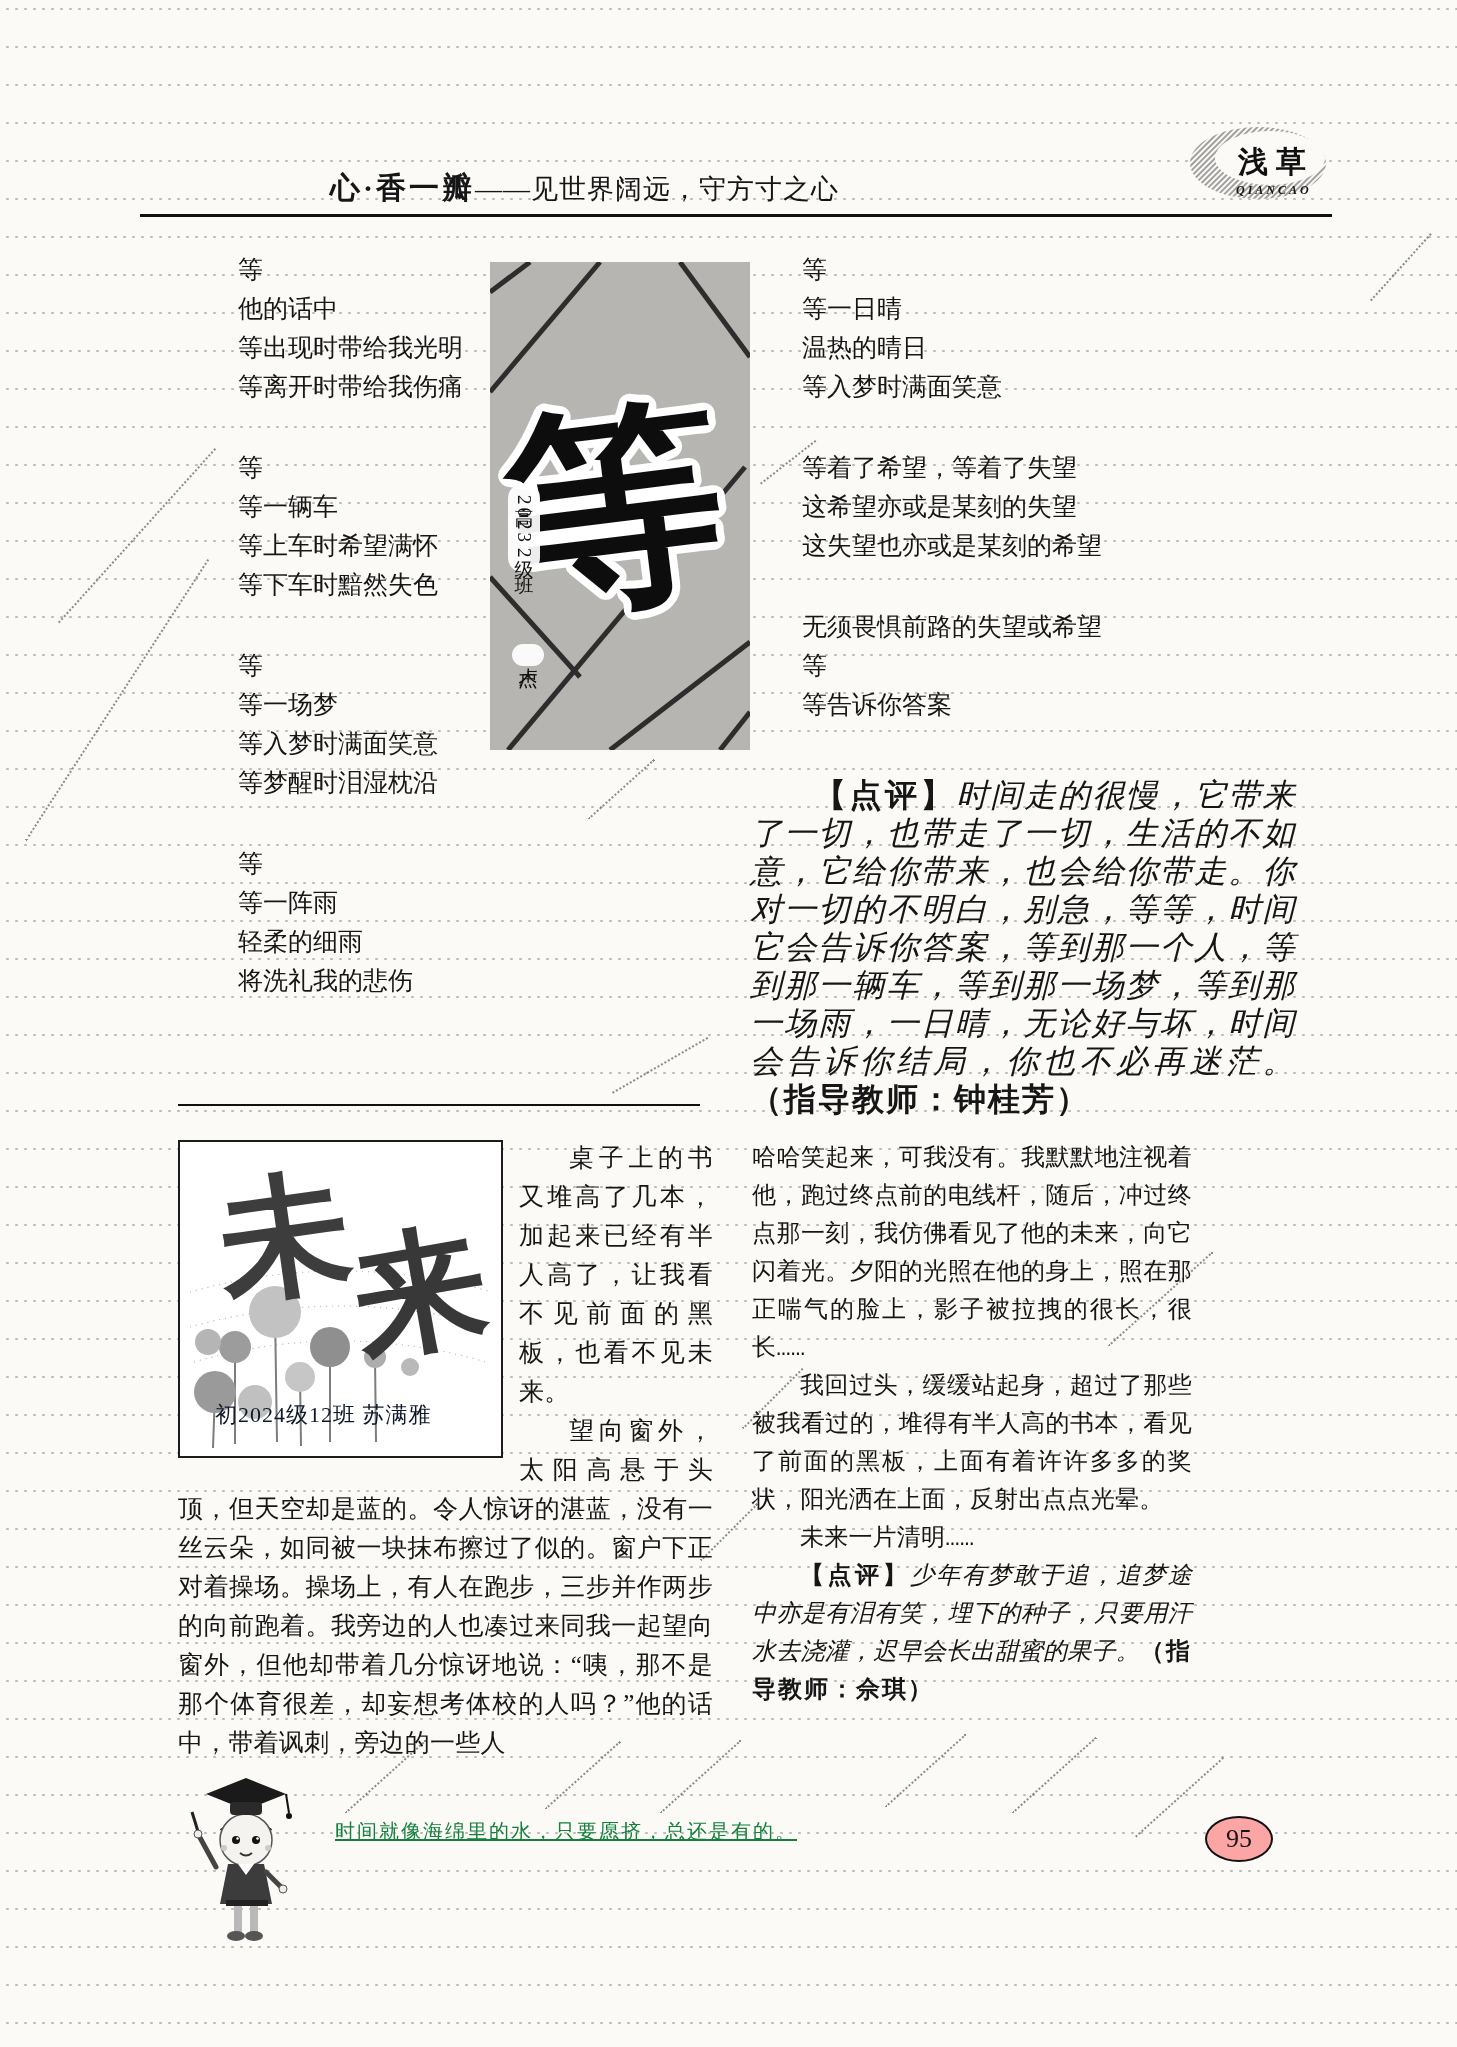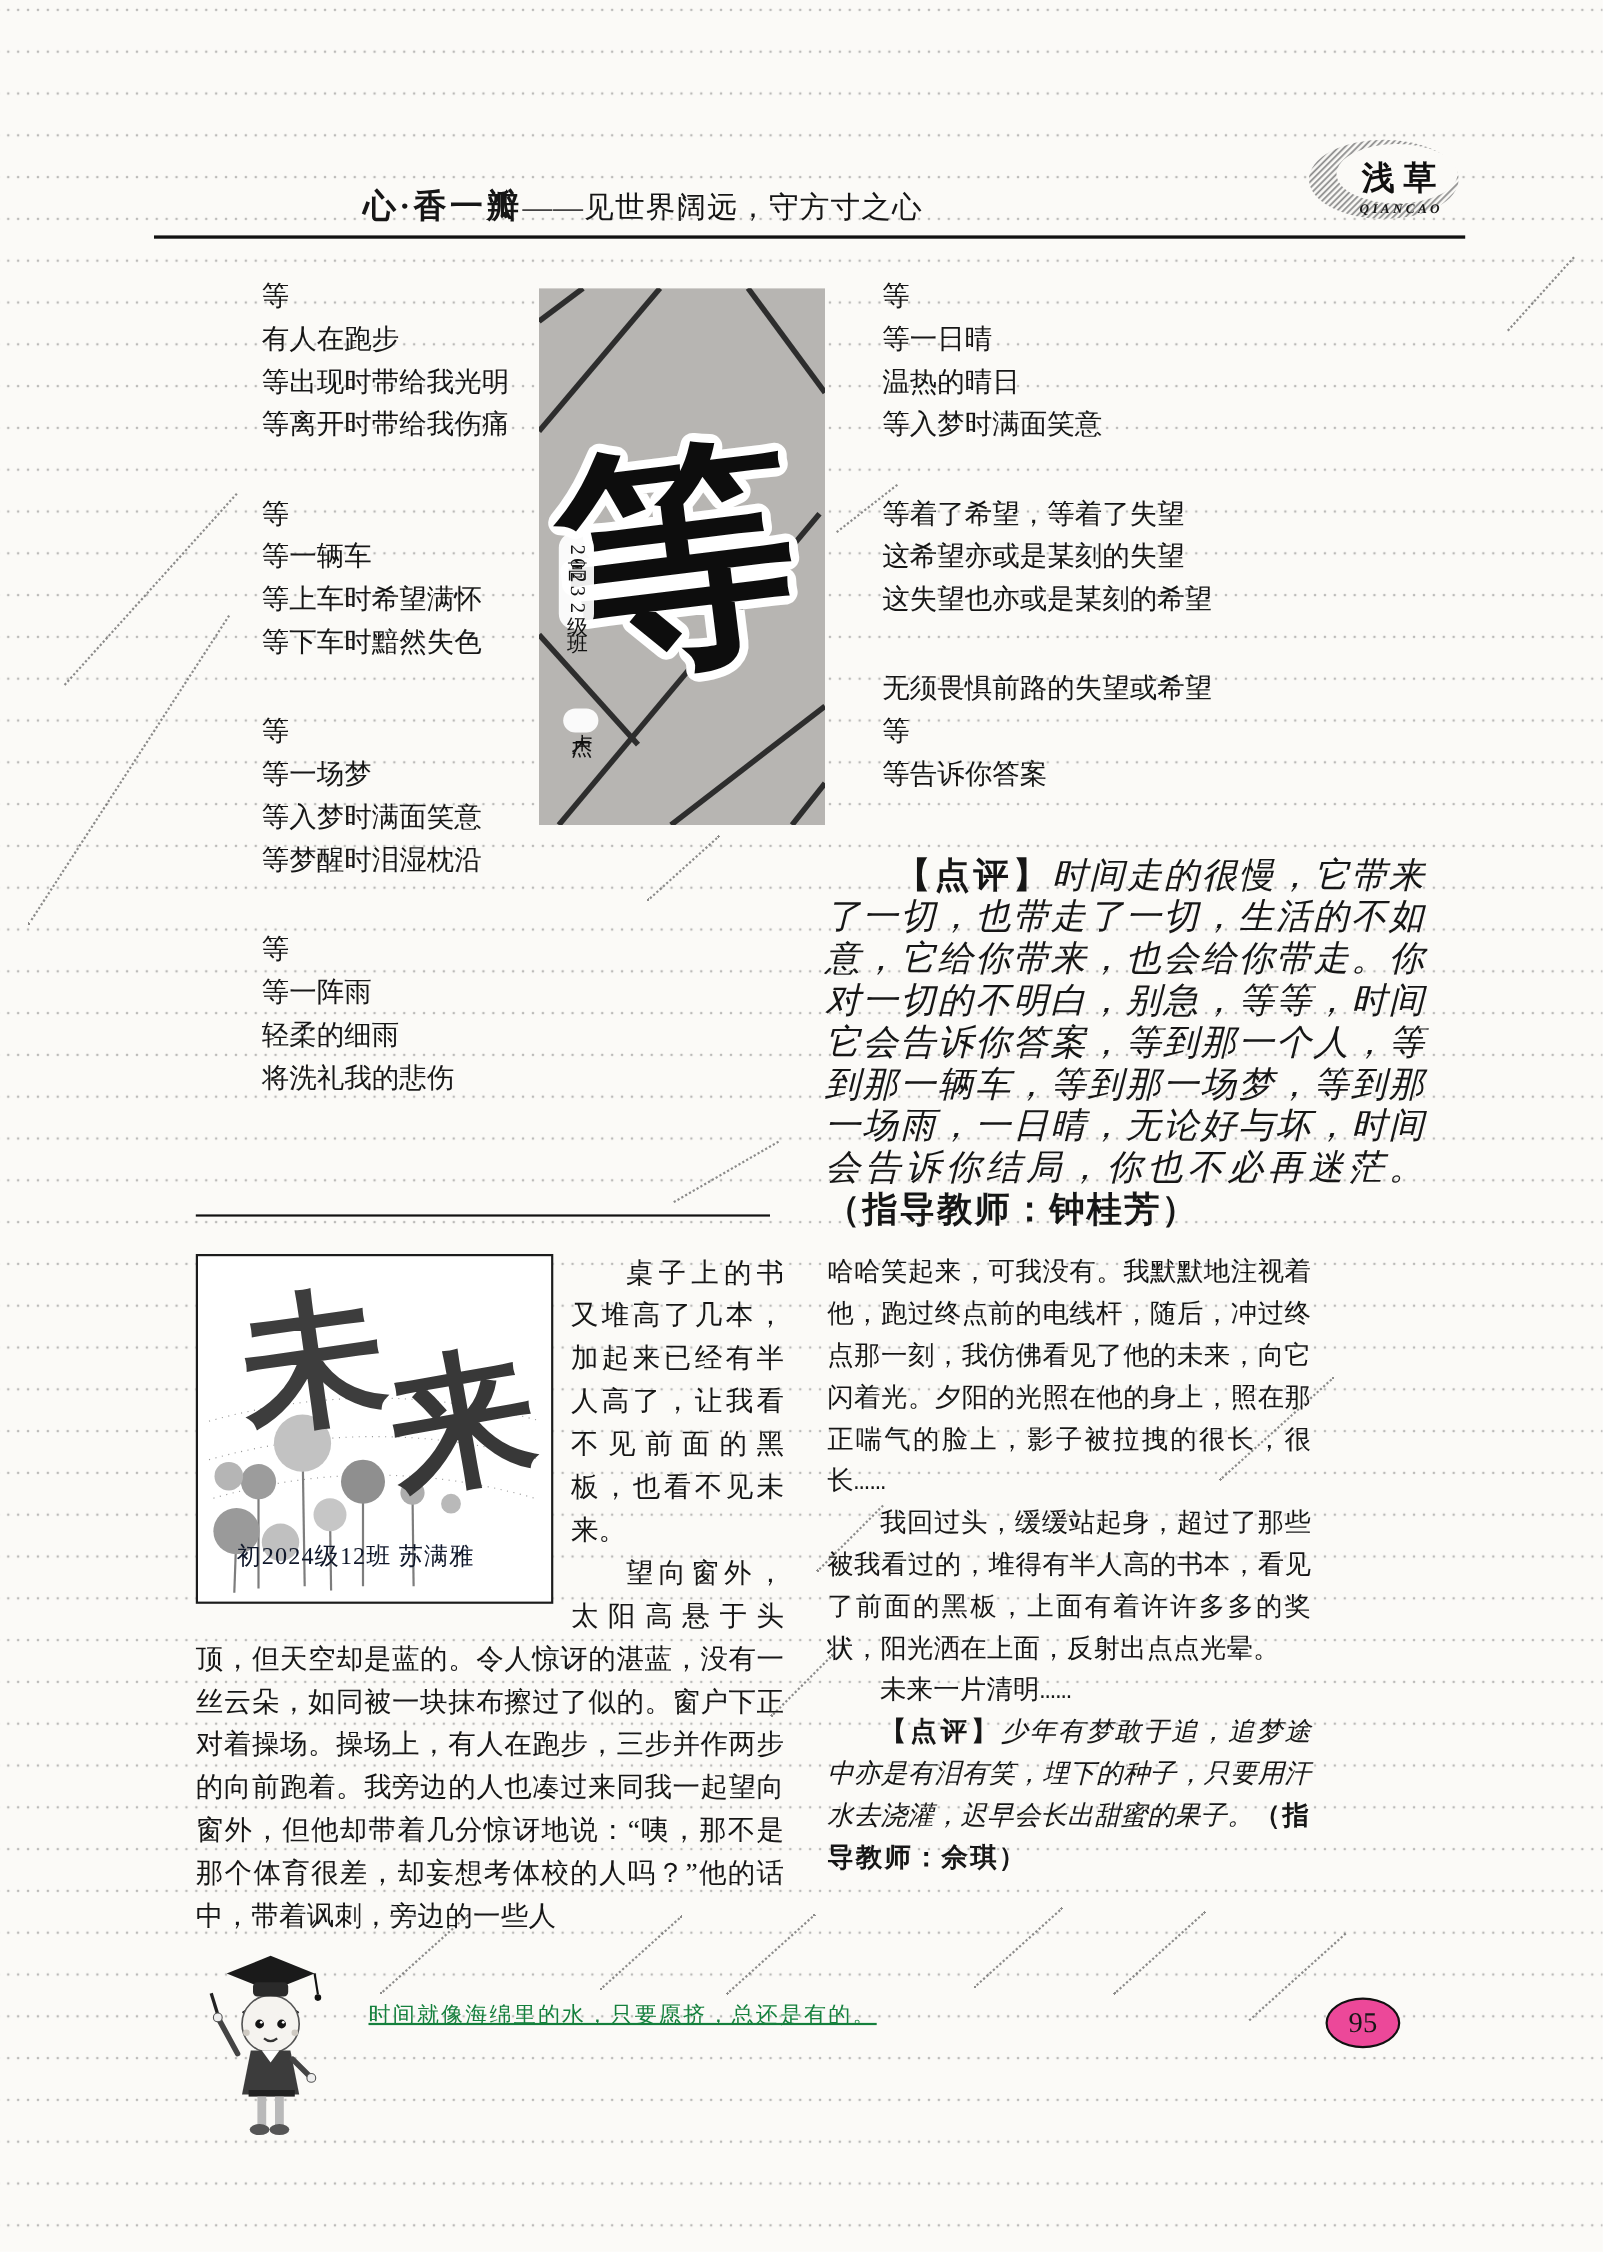--- a/index.html
+++ b/index.html
@@ -92,21 +92,21 @@
   
   .mascot-svg{position:absolute;left:186px;top:1772px;}
   .motto{
     position:absolute;left:335px;top:1818px;
     font-size:20px;letter-spacing:2px;white-space:nowrap;color:#15803d;text-decoration:underline;
   }
   .page-oval{
     position:absolute;left:1205px;top:1816px;width:64px;height:42px;
     border:2.5px solid #111;border-radius:50%;
     display:flex;align-items:center;justify-content:center;
-    font-size:26px;background:#ec4899;
+    font-size:26px;background:#fca5a5;
   }
   svg text{font-family:"Liberation Serif","DejaVu Serif",serif;}
 </style>
 </head>
 <body>
 
 <div class="page">
   <div class="dotted-bg"></div>
 
   <div class="diag" style="left:58px;top:622px;width:234px;transform:rotate(-48deg);"></div>
@@ -139,21 +139,21 @@
     </defs>
     <ellipse cx="72" cy="45" rx="68" ry="36" fill="url(#hatch)"></ellipse>
     <ellipse cx="84" cy="40" rx="55" ry="27" fill="#fbfaf7"></ellipse>
     <text x="52" y="54" font-size="30" font-weight="bold" letter-spacing="8" fill="#101010">浅草</text>
     <text x="50" y="76" font-size="12" font-style="italic" font-weight="bold" letter-spacing="3" fill="#151515">QIANCAO</text>
   </svg>
 
   <div class="poem poem-left">
     <div class="stanza">
         <div class="poem-line">等</div>
-        <div class="poem-line">有人在跑步</div>
+        <div class="poem-line">他的话中</div>
         <div class="poem-line">等出现时带给我光明</div>
         <div class="poem-line">等离开时带给我伤痛</div>
       </div>
     <div class="stanza">
         <div class="poem-line">等</div>
         <div class="poem-line">等一辆车</div>
         <div class="poem-line">等上车时希望满怀</div>
         <div class="poem-line">等下车时黯然失色</div>
       </div>
     <div class="stanza">

